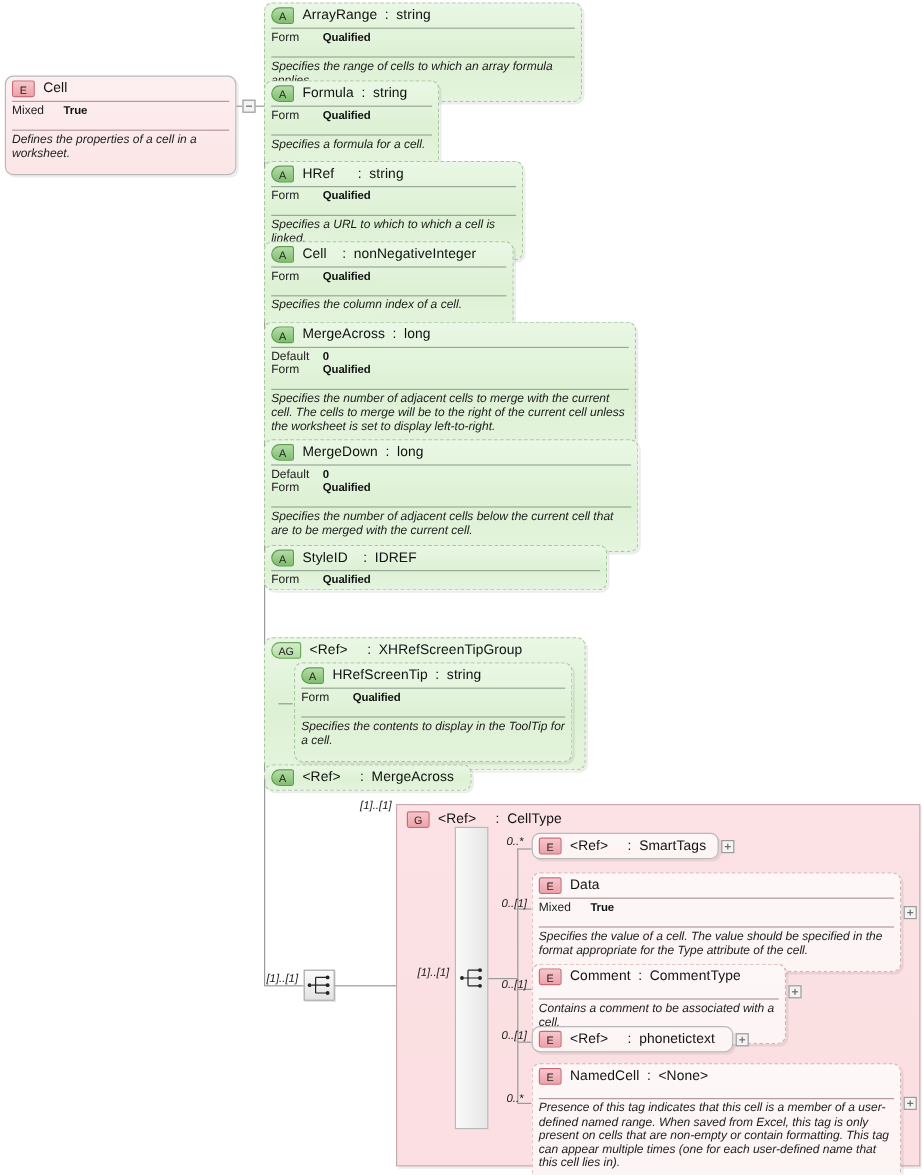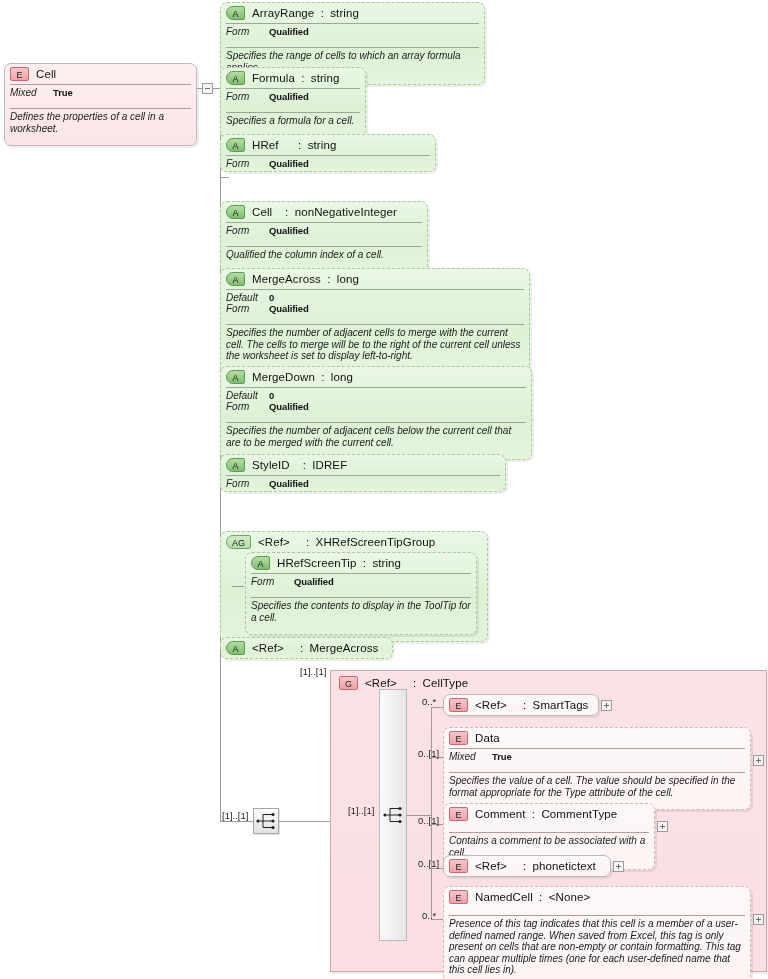--- a/index.html
+++ b/index.html
@@ -107,21 +107,20 @@
     padding: 2px 0 2px 0;
   }
   .elem .props { border-top-color: #b59a9c; }
   .prow {
     display: flex;
     line-height: 11px;
     white-space: nowrap;
     padding: 0;
   }
   .pkey {
-    font-style: italic;
     width: 43px;
     flex: none;
     font-size: 10px;
     color: #222;
   }
   .pval {
     font-size: 9.5px;
     font-weight: bold;
     color: #111;
     letter-spacing: -0.1px;
@@ -169,20 +168,21 @@
     left: 4px;
     top: 2px;
     width: 1px;
     height: 5px;
     background: #6d6d6d;
   }
 
   
   .occ {
     position: absolute;
+    font-style: italic;
     font-size: 9.5px;
     color: #222;
     white-space: nowrap;
   }
 
   
   .seq {
     position: absolute;
     width: 26px;
     height: 26px;
@@ -291,39 +291,40 @@
       <span class="node-title">
         <span class="tname">HRef</span><span class="tsep">&nbsp;&nbsp;&nbsp;&nbsp;&nbsp;</span><span class="tsep">:</span><span class="tsep">&nbsp;</span><span class="ttype">string</span>
       </span>
     </div>
     <div class="props">
       <div class="prow">
         <span class="pkey">Form</span>
         <span class="pval">Qualified</span>
       </div>
     </div>
+    <div class="doc">Specifies a URL to which to which a cell is linked.</div>
   </div>
 </div>
 
 <div class="ln h" style="left:220px; top:244px; width:9px;"></div>
 <div class="node attr" style="left:220px; top:201px; width:208px;">
   <div class="node-inner">
     <div class="node-head">
       <span class="badge a">A</span>
       <span class="node-title">
         <span class="tname">Cell</span><span class="tsep">&nbsp;&nbsp;&nbsp;</span><span class="tsep">:</span><span class="tsep">&nbsp;</span><span class="ttype">nonNegativeInteger</span>
       </span>
     </div>
     <div class="props">
       <div class="prow">
         <span class="pkey">Form</span>
         <span class="pval">Qualified</span>
       </div>
     </div>
-    <div class="doc">Qualified the column index of a cell.</div>
+    <div class="doc">Specifies the column index of a cell.</div>
   </div>
 </div>
 
 <div class="ln h" style="left:220px; top:316px; width:9px;"></div>
 <div class="node attr" style="left:220px; top:268px; width:310px;">
   <div class="node-inner">
     <div class="node-head">
       <span class="badge a">A</span>
       <span class="node-title">
         <span class="tname">MergeAcross</span><span class="tsep">&nbsp;</span><span class="tsep">:</span><span class="tsep">&nbsp;</span><span class="ttype">long</span>

